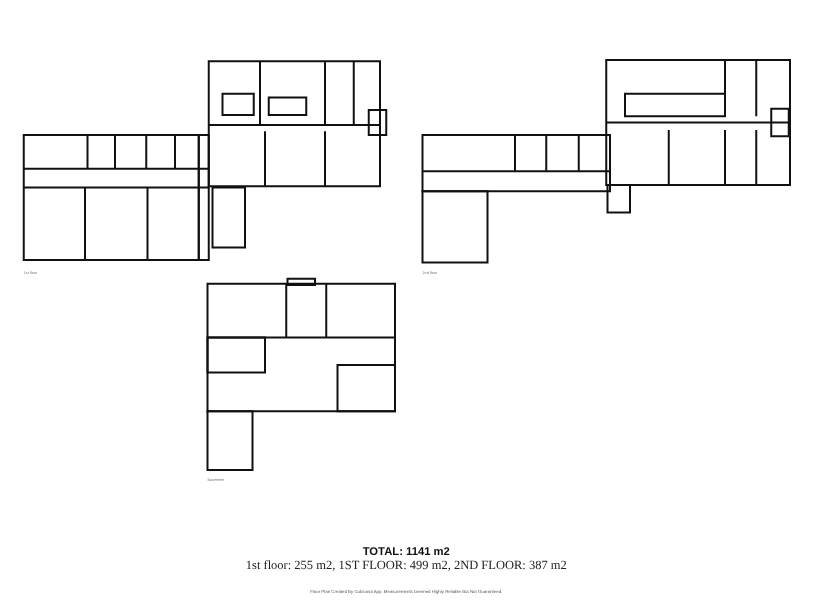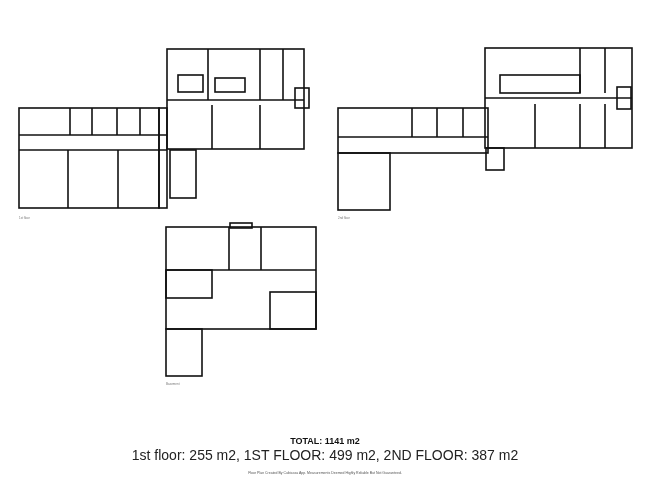--- a/index.html
+++ b/index.html
@@ -1,20 +1,20 @@
 <!DOCTYPE html>
 <html><head>
 <meta charset="utf-8">
 <style>
   html, body { margin:0; padding:0; background:#ffffff; }
   body { width:650px; height:487px; position:relative; overflow:hidden; font-family:"Liberation Sans", sans-serif; color:#111; }
   .plan { position:absolute; left:0; top:0; }
   .footer { position:absolute; left:0; width:650px; text-align:center; }
   .total { top:436px; font-weight:bold; font-size:9px; }
-  .floors { top:447px; font-size:14px; color:#222; }
+  .floors { top:447px; font-size:10px; color:#222;font-family:Liberation Serif, serif; }
   .credit { top:471px; font-size:3.5px; color:#555; }
   .flabel { position:absolute; font-size:3px; color:#777; }
 </style>
 </head>
 <body>
 
 <svg class="plan" width="650" height="487" viewBox="0 0 650 487">
   <g stroke="#111" stroke-width="1.6" fill="none">
 
     <g>

